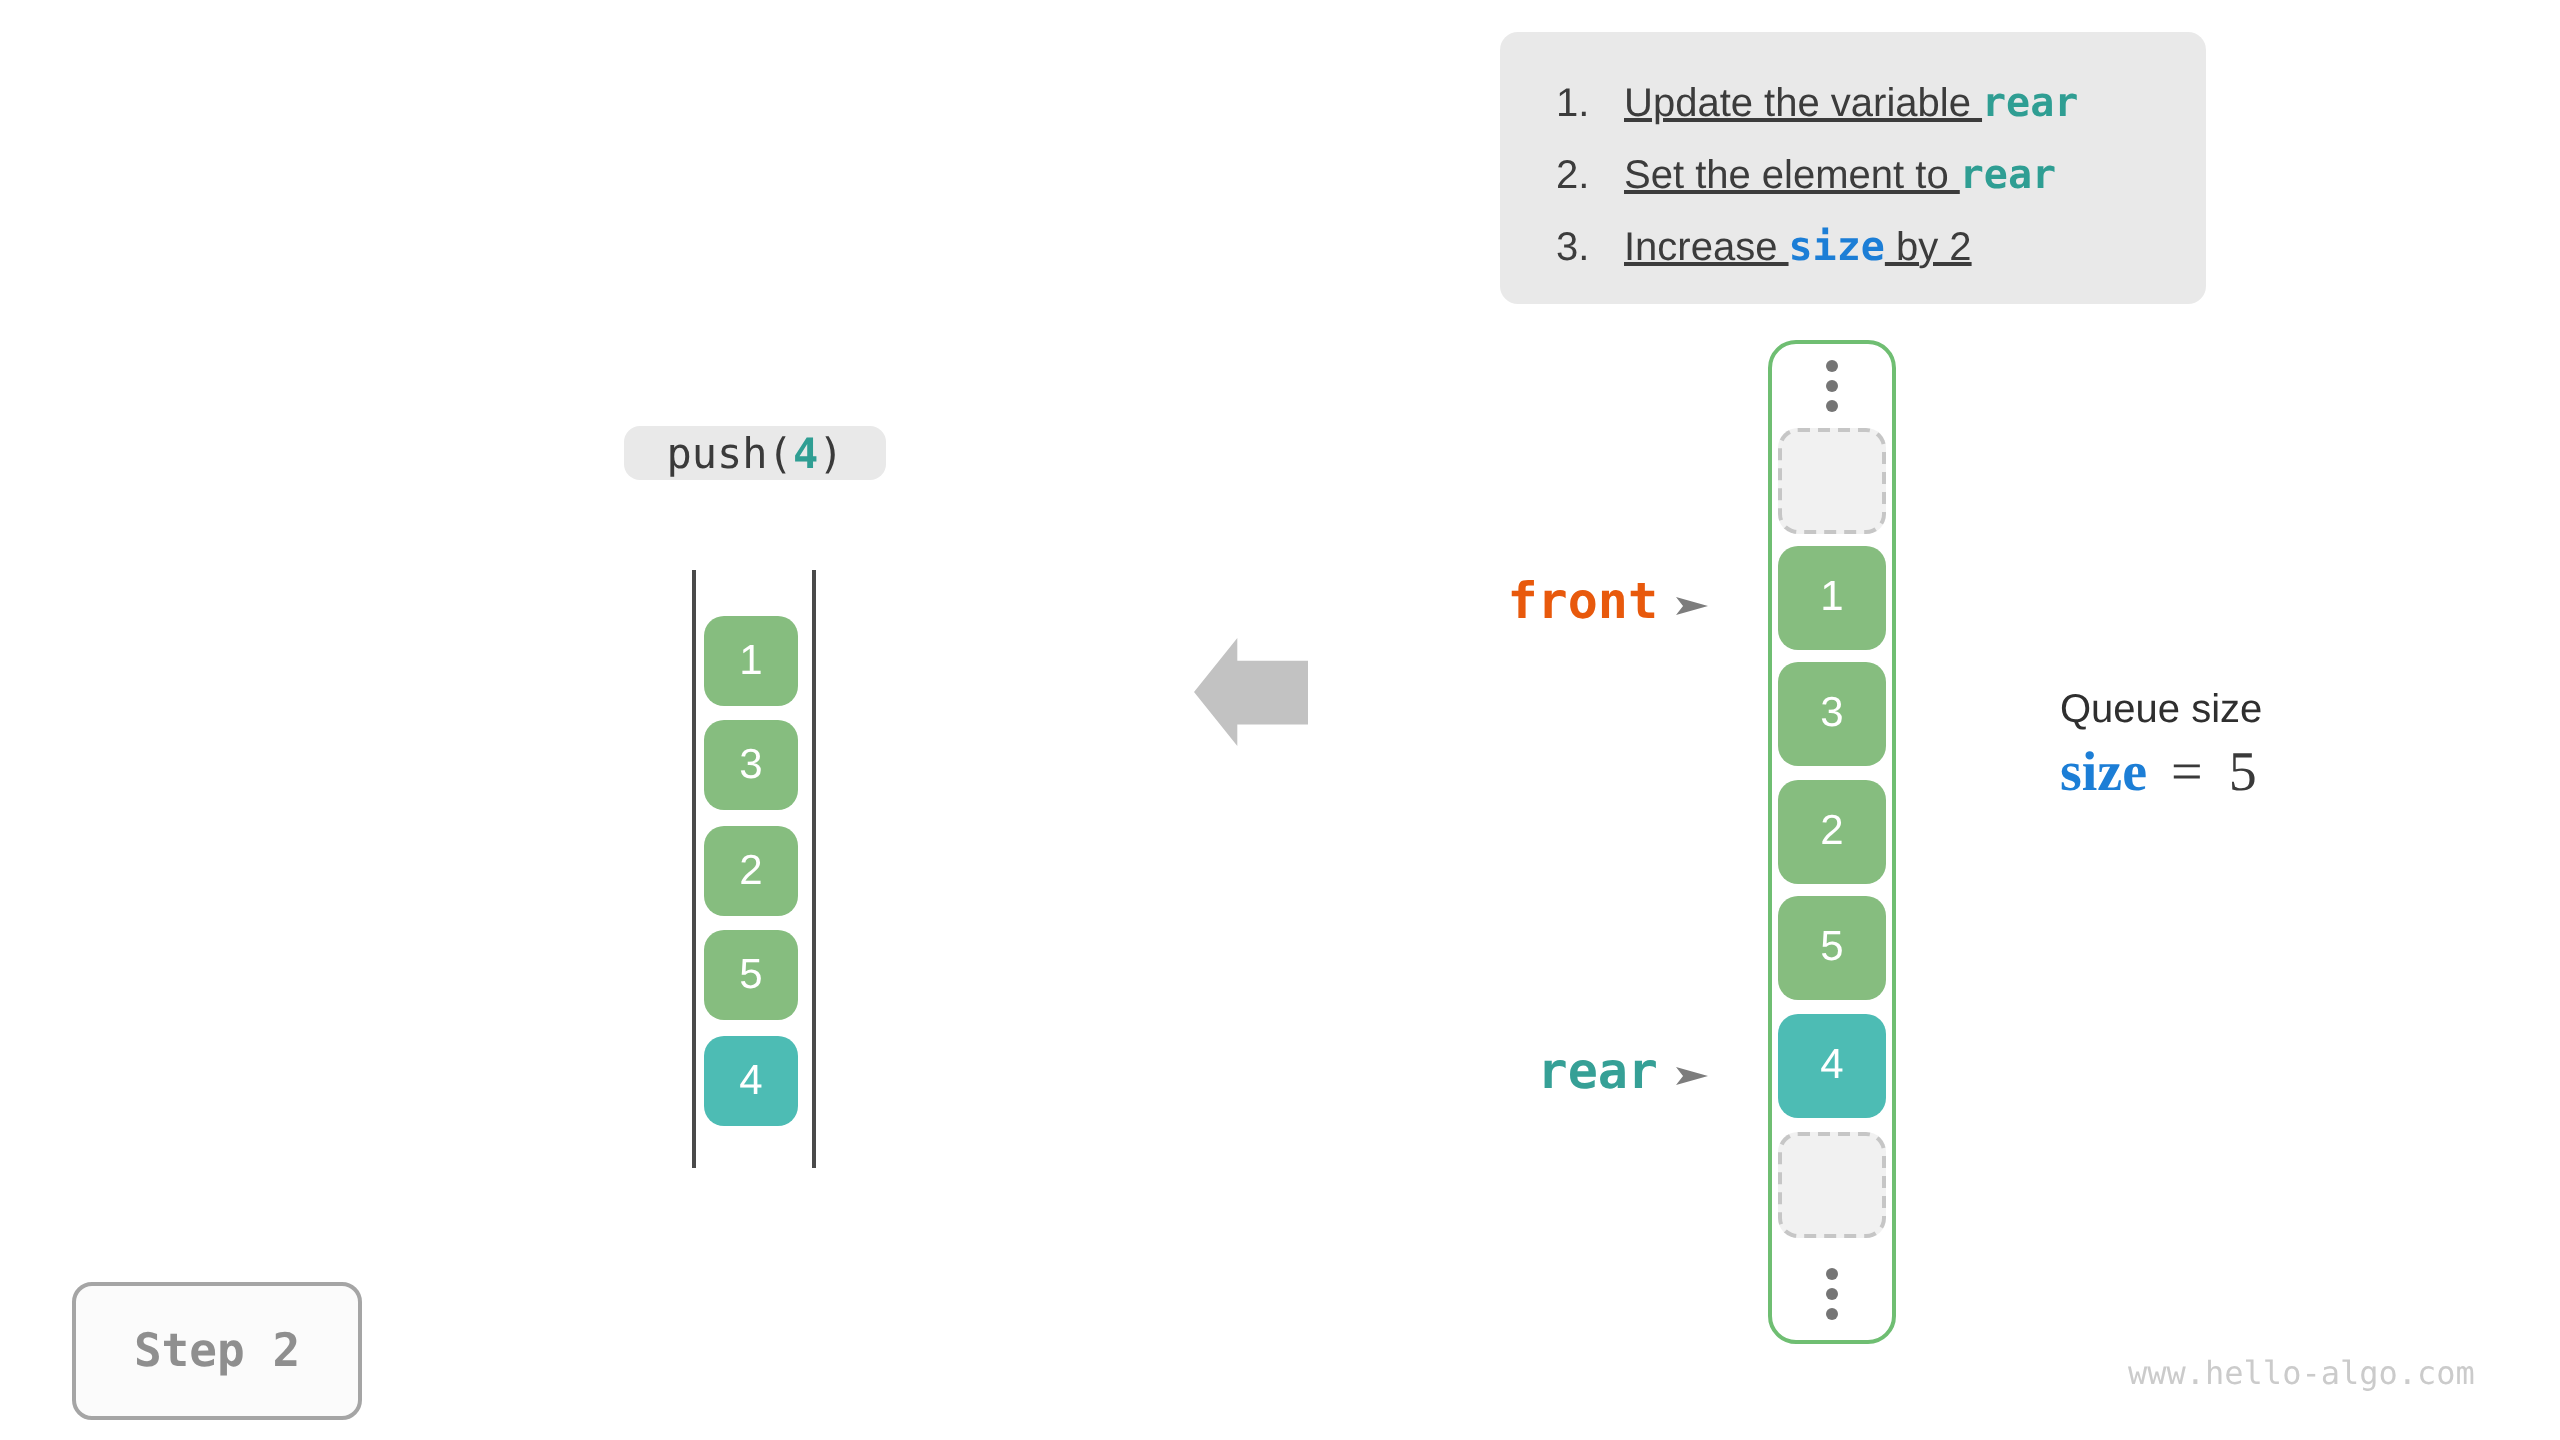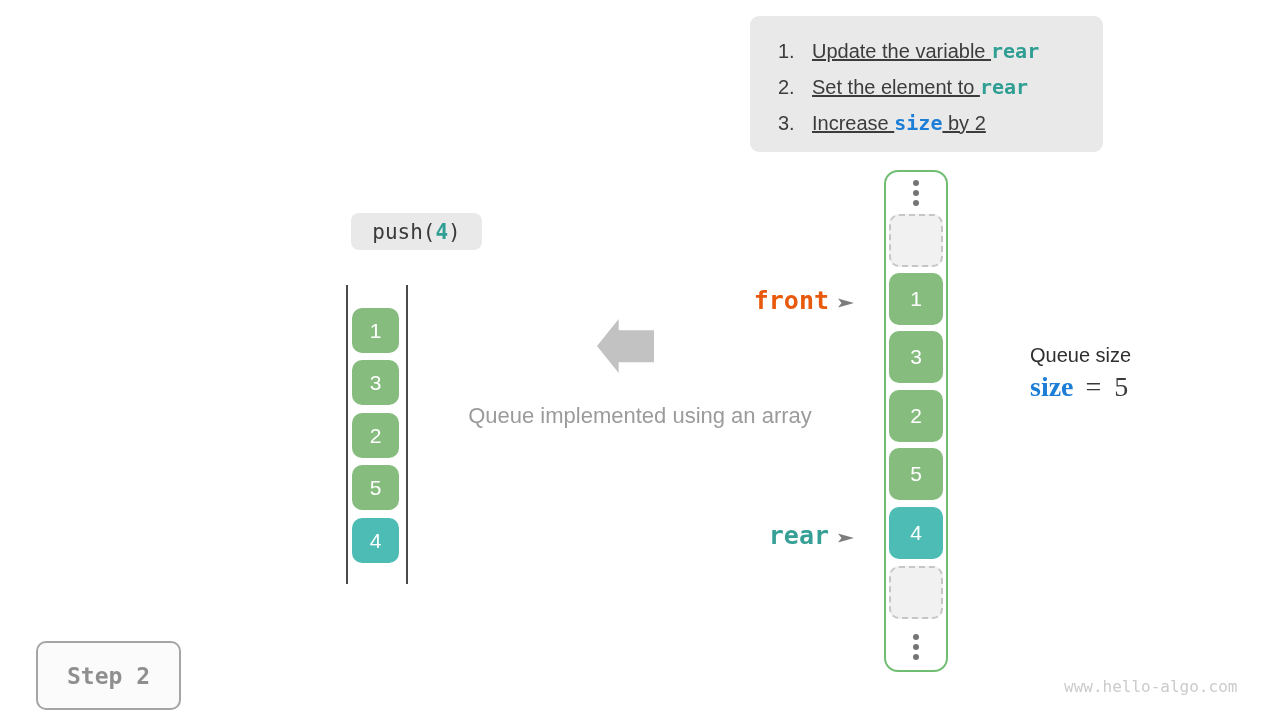--- a/index.html
+++ b/index.html
@@ -10,23 +10,23 @@
   .instr-panel { position:absolute; left:750px; top:16px; width:353px; height:136px;
                  background:#e9e9e9; border-radius:9px; padding:17px 0 0 28px; }
   .instr-row { display:flex; align-items:baseline; font-size:20px; color:#3c3c3c; height:36px; line-height:36px; }
   .instr-num { width:34px; }
   .instr-text { white-space:pre;text-decoration:underline; }
   .code { font-family:"DejaVu Sans Mono", monospace; font-weight:bold; font-size:20px; }
   .code-teal { color:#2f9e93; }
   .code-blue { color:#1c7ed6; }
 
   
-  .push-label { position:absolute; left:312px; top:213px; width:131px; height:37px;
+  .push-label { position:absolute; left:312px; top:213px; width:131px; height:27px;
                 background:#e9e9e9; border-radius:8px; display:flex; align-items:center; justify-content:center;
-                font-family:"DejaVu Sans Mono", monospace; font-size:21px; color:#3a3a3a;margin-left:39px; }
+                font-family:"DejaVu Sans Mono", monospace; font-size:21px; color:#3a3a3a; }
   .push-arg { font-weight:bold; color:#2f9e93; }
 
   
   .rail { position:absolute; width:2px; height:299px; top:285px; background:#4a4a4a; }
   .rail-l { left:346px; } .rail-r { left:406px; }
   .lbox { position:absolute; left:352px; width:47px; height:45px; border-radius:10px;
           display:flex; align-items:center; justify-content:center; color:#ffffff; font-size:21px; }
   .box-green { background:#86bd7f; }
   .box-teal  { background:#4dbcb4; }
 
@@ -106,21 +106,20 @@
 
   <div class="rail rail-l"></div>
   <div class="rail rail-r"></div>
   <div class="lbox box-green" style="top:308px">1</div>
   <div class="lbox box-green" style="top:360px">3</div>
   <div class="lbox box-green" style="top:413px">2</div>
   <div class="lbox box-green" style="top:465px">5</div>
   <div class="lbox box-teal" style="top:518px">4</div>
 
   <div class="big-arrow"></div>
-  <div class="caption">Queue implemented using an array</div>
 
   <div class="array-frame"></div>
   <div class="vellipsis" style="top:180px">
     <div class="dot"></div>
     <div class="dot"></div>
     <div class="dot"></div>
   </div>
   <div class="cell-empty" style="top:214px"></div>
   <div class="cell box-green" style="top:273px">1</div>
   <div class="cell box-green" style="top:331px">3</div>

